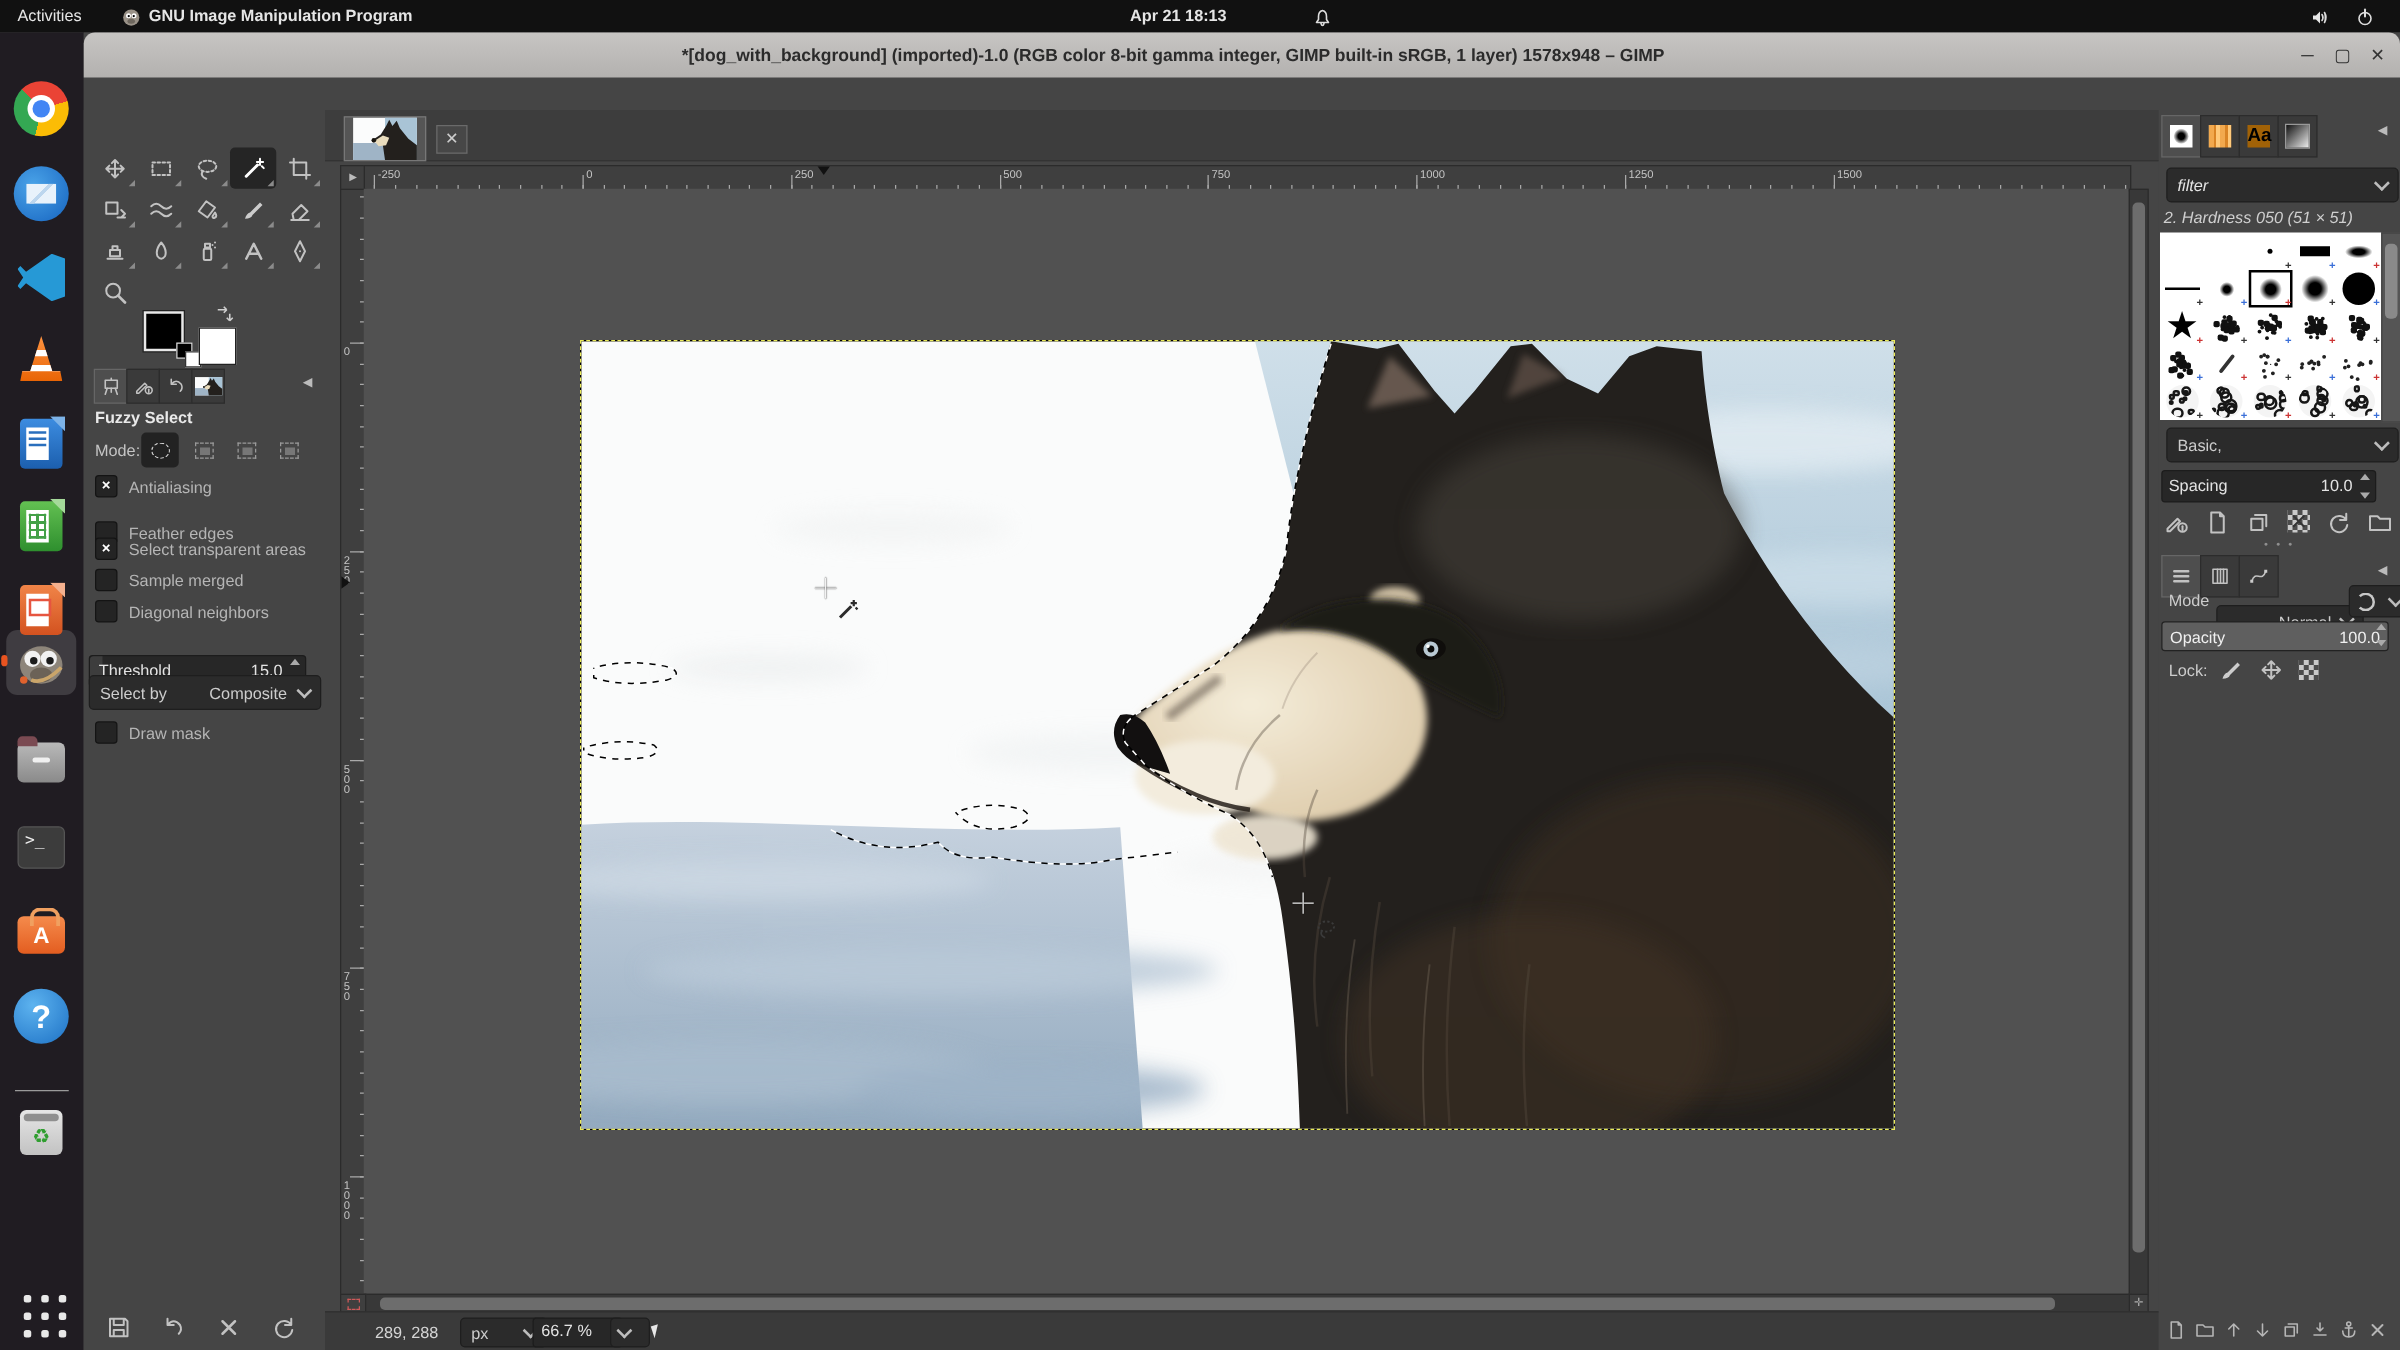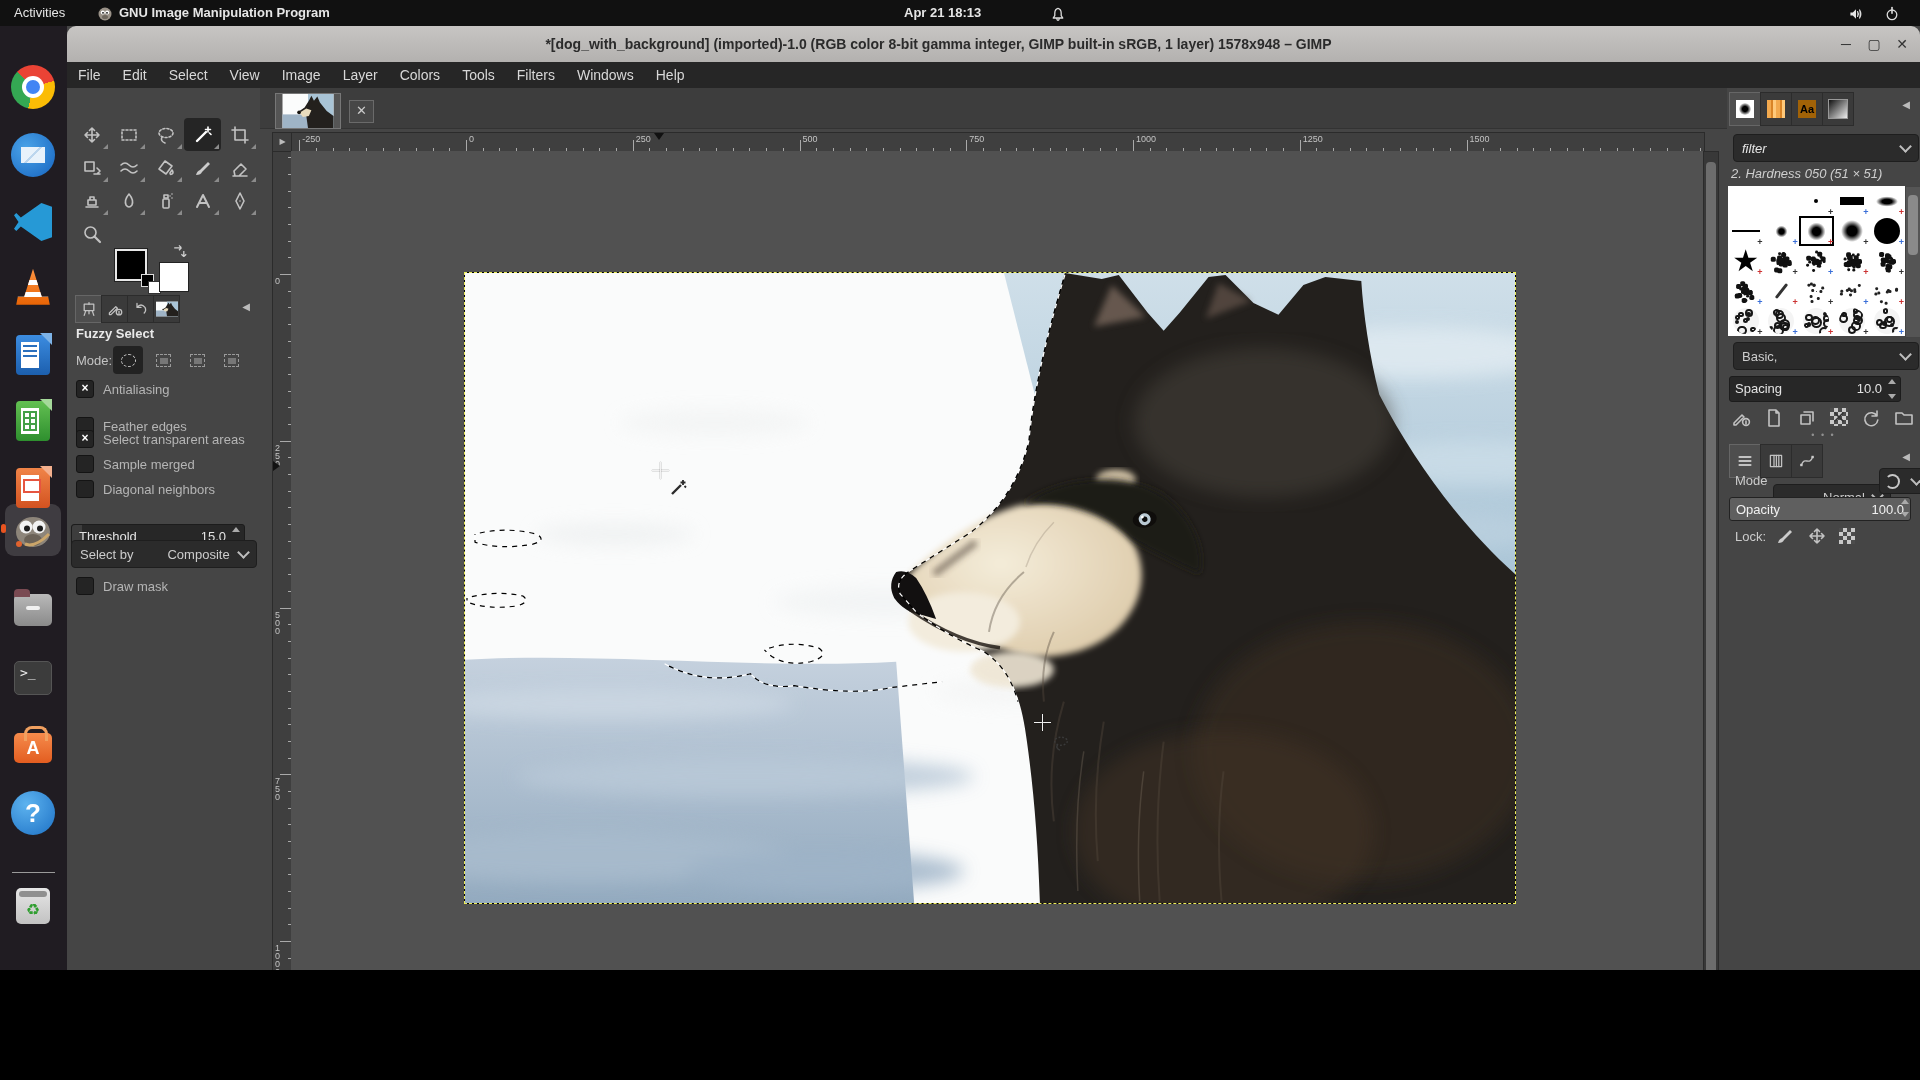--- a/index.html
+++ b/index.html
@@ -1,16 +1,16 @@
 <!DOCTYPE html>
 <html><head>
 <meta charset="utf-8">
 <style>
   html,body{margin:0;padding:0;background:#000;}
-  #screen{position:relative;width:1920px;height:970px;overflow:hidden;background:#454545;
+  #screen{position:relative;width:1920px;height:1080px;overflow:hidden;background:#454545;
     font-family:"Liberation Sans","DejaVu Sans",sans-serif;color:#ccc;font-size:13px;}
   .abs{position:absolute;}
   
   #topbar{left:0;top:0;width:1920px;height:26px;background:#111;color:#e6e6e6;}
   #topbar .item{position:absolute;top:0;height:26px;line-height:26px;}
   
   #dock{left:0;top:26px;width:67px;height:1054px;background:#201c22;}
   .dock-item{position:absolute;left:9px;width:48px;height:48px;border-radius:10px;}
   .dock-item .glyph{position:absolute;inset:0;display:flex;align-items:center;justify-content:center;}
   .di-round{width:44px;height:44px;border-radius:50%;}
@@ -407,33 +407,20 @@
 
   <div id="window" class="abs">
 
     <div id="titlebar" class="abs">
       <span class="t">*[dog_with_background] (imported)-1.0 (RGB color 8-bit gamma integer, GIMP built-in sRGB, 1 layer) 1578x948 – GIMP</span>
       <span class="winbtn" style="right:62px">─</span>
       <span class="winbtn" style="right:34px">▢</span>
       <span class="winbtn" style="right:6px">✕</span>
     </div>
 
-    <div id="menubar" class="abs">
-      <span class="menu-item">File</span>
-      <span class="menu-item">Edit</span>
-      <span class="menu-item">Select</span>
-      <span class="menu-item">View</span>
-      <span class="menu-item">Image</span>
-      <span class="menu-item">Layer</span>
-      <span class="menu-item">Colors</span>
-      <span class="menu-item">Tools</span>
-      <span class="menu-item">Filters</span>
-      <span class="menu-item">Windows</span>
-      <span class="menu-item">Help</span>
-    </div>
 
     <div id="leftpanel" class="abs panel">
       <div id="tools">
         <div class="tool">
             <svg class="ic">
               <use href="#s-move"></use>
             </svg>
             <i class="corner"></i>
           </div>
         <div class="tool">
@@ -978,21 +965,21 @@
     <div id="rightpanel" class="abs panel">
       <div class="rtab on" style="left:2px">
         <div style="width:18px;height:18px;background:#fff;position:relative">
             <div style="position:absolute;left:3px;top:3px;width:12px;height:12px;border-radius:50%;background:radial-gradient(#000 30%,transparent 75%)"></div>
           </div>
       </div>
       <div class="rtab" style="left:33px">
         <div style="width:18px;height:18px;background:repeating-linear-gradient(90deg,#f2a94e 0 4px,#d98426 4px 6px,#ffc97a 6px 9px)"></div>
       </div>
       <div class="rtab" style="left:64px">
-        <div style="width:18px;height:18px;background:#a16207;color:#000;font-size:11px;font-weight:bold;text-align:center;line-height:18px">Aa</div>
+        <div style="width:18px;height:18px;background:#a16207;color:#000;font-size:15px;font-weight:bold;text-align:center;line-height:18px">Aa</div>
       </div>
       <div class="rtab" style="left:95px">
         <div style="width:18px;height:18px;border:1px solid #999;background:linear-gradient(135deg,#111,#eee)"></div>
       </div>
       <div class="dockarrow" style="left:172px;top:10px">◀</div>
 
       <div id="filter-dd" class="dd">
         <span class="ph">filter</span>
         <div class="chev"></div>
       </div>

